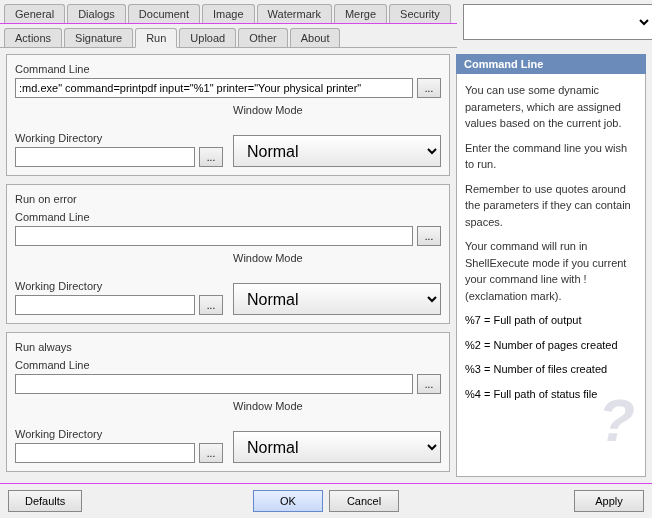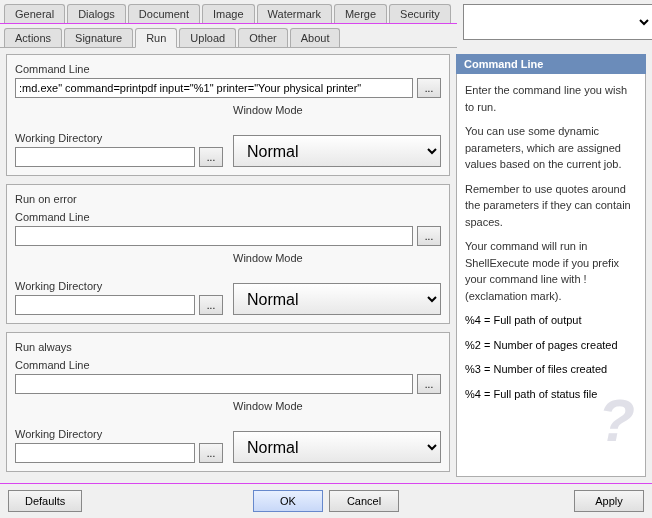--- a/index.html
+++ b/index.html
@@ -366,25 +366,25 @@
             </select>
           </div>
         </div>
       </div>
 
     </div>
 
     <div class="right-panel">
       <div class="right-header">Command Line</div>
       <div class="right-body">
+        <p>You can use some dynamic parameters, which are assigned values based on the current job.</p>
         <p>Enter the command line you wish to run.</p>
-        <p>You can use some dynamic parameters, which are assigned values based on the current job.</p>
         <p>Remember to use quotes around the parameters if they can contain spaces.</p>
-        <p>Your command will run in ShellExecute mode if you prefix your command line with ! (exclamation mark).</p>
-        <p class="param">%4 = Full path of output</p>
+        <p>Your command will run in ShellExecute mode if you current your command line with ! (exclamation mark).</p>
+        <p class="param">%7 = Full path of output</p>
         <p class="param">%2 = Number of pages created</p>
         <p class="param">%3 = Number of files created</p>
         <p class="param">%4 = Full path of status file</p>
         <div class="question-mark">?</div>
       </div>
     </div>
 
   </div>
 
   <div class="bottom-bar">

